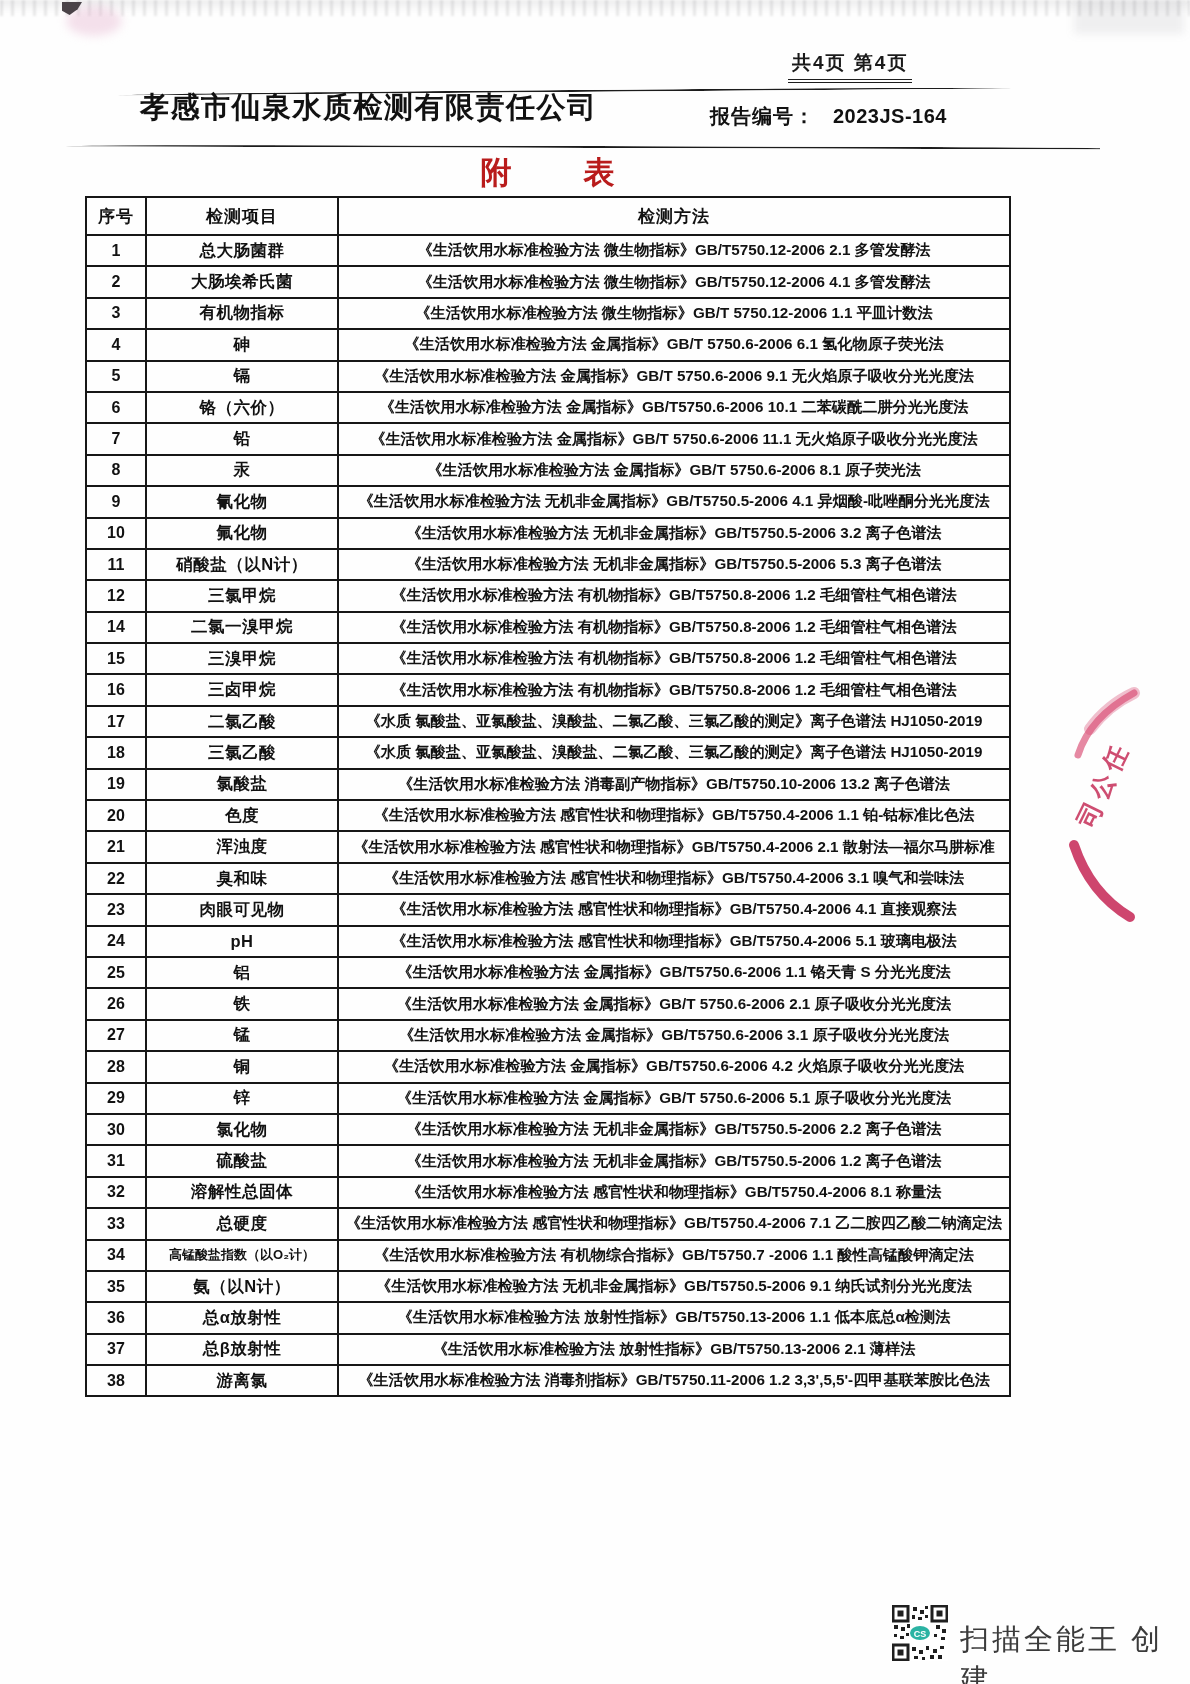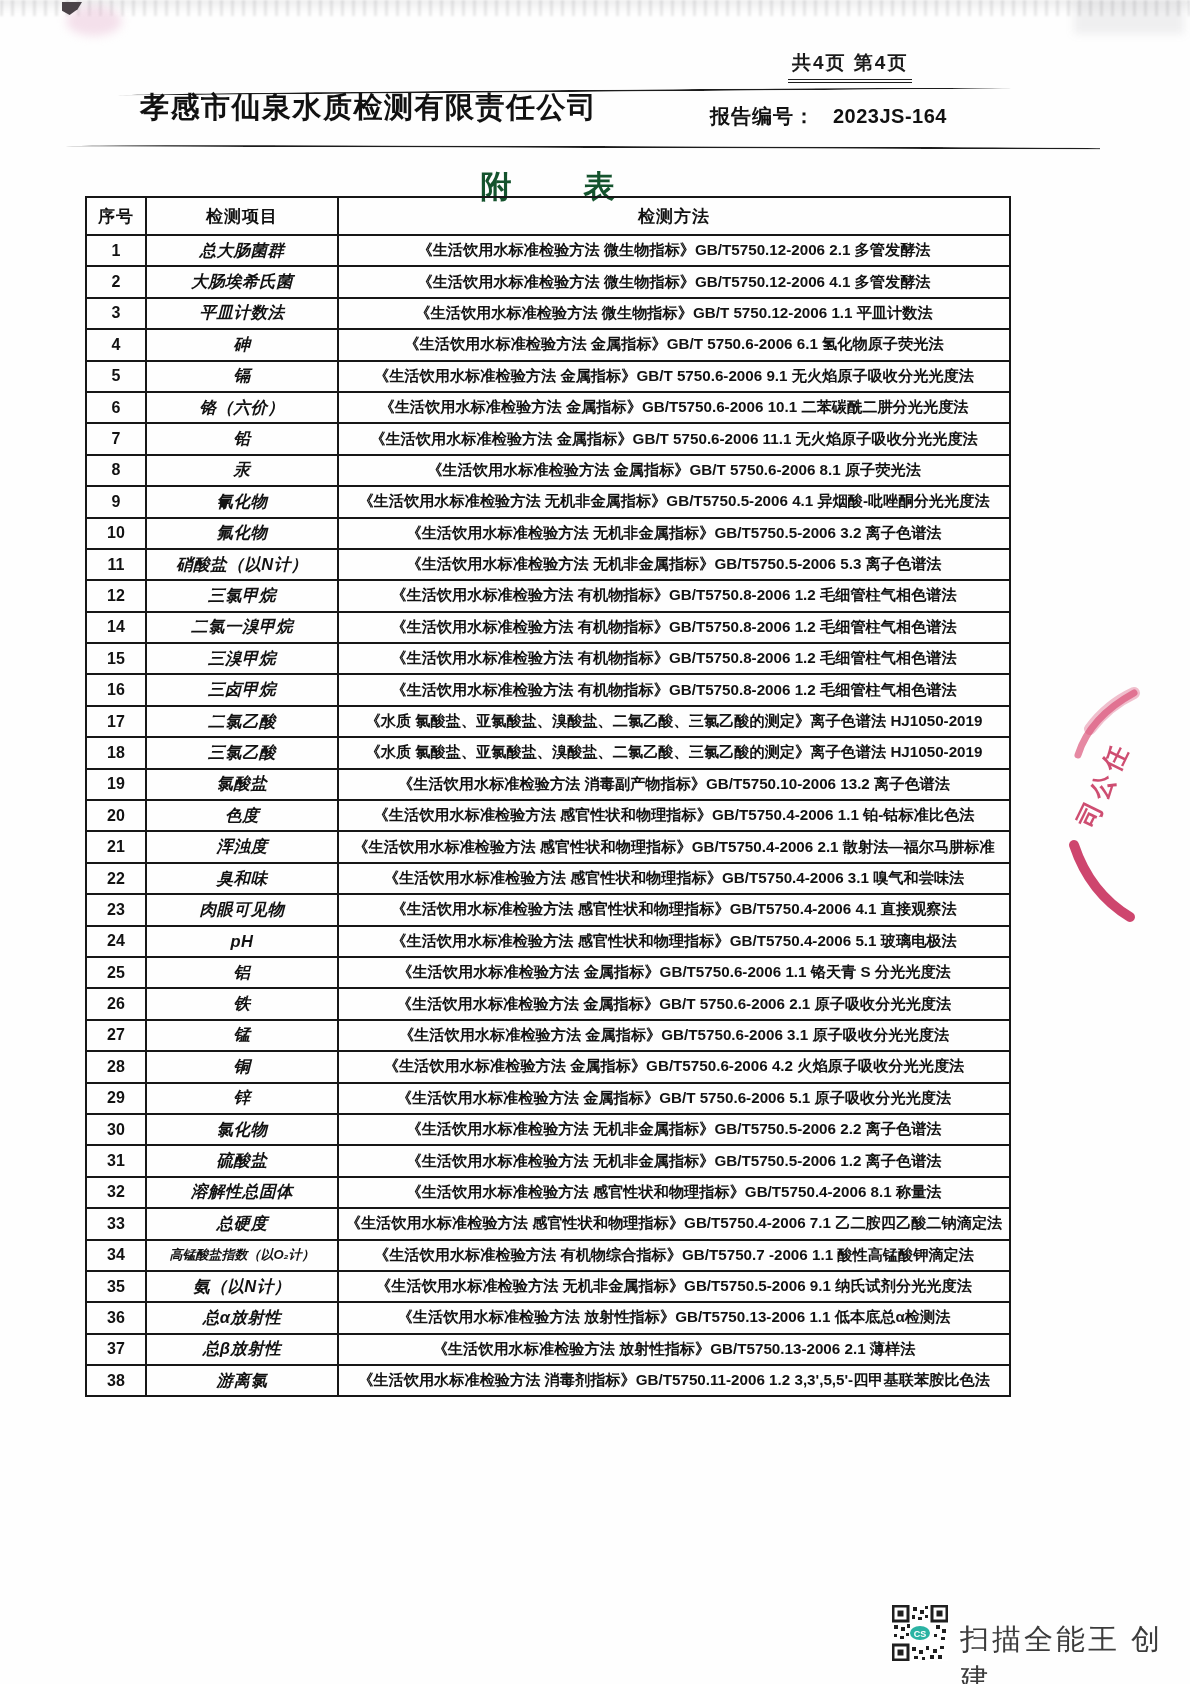--- a/index.html
+++ b/index.html
@@ -55,42 +55,42 @@
     font-size:20px;font-weight:700;letter-spacing:1px;color:#111;
   }
   .report-line .num{margin-left:18px;letter-spacing:0.5px;}
   .rule-bottom{
     position:absolute;left:66px;top:146px;width:1034px;
     border-top:2.5px solid #1c1c1c;transform:rotate(0.18deg);
     border-radius:100% 50% 0 0 / 300% 100% 0 0;
   }
   .appendix-title{
     position:absolute;left:85px;top:152px;width:925px;
-    text-align:center;font-size:31px;font-weight:800;color:#14532d;margin-top:14px;
+    text-align:center;font-size:31px;font-weight:800;color:#b91c1c;
   }
   .appendix-title .gap{display:inline-block;width:72px;}
 
   
   .tbl-wrap{position:absolute;left:85px;top:196px;width:926px;}
   table.methods{
     border-collapse:collapse;width:100%;
     table-layout:fixed;
   }
   table.methods col.c-no{width:60px;}
   table.methods col.c-item{width:192px;}
   table.methods th, table.methods td{
     border:2px solid #171717;
     text-align:center;vertical-align:middle;
     padding:0 2px;color:#121212;
     overflow:hidden;white-space:nowrap;
   }
   table.methods thead th{height:36px;font-size:17px;font-weight:800;letter-spacing:1px;margin-top:28px;}
   table.methods tbody td{height:29.4px;}
   td.no-cell{font-size:16px;font-weight:700;}
-  td.item-cell{font-size:16.5px;font-weight:800;letter-spacing:0.5px;font-style:italic;}
+  td.item-cell{font-size:16.5px;font-weight:800;letter-spacing:0.5px;}
   td.item-cell.small{font-size:13px;letter-spacing:0;margin-left:25px;}
   td.method-cell{font-size:15.2px;font-weight:700;letter-spacing:0;}
 
   
   .stamp{
     position:absolute;left:1038px;top:655px;width:160px;height:280px;
     pointer-events:none;
   }
   .stamp svg{position:absolute;left:0;top:0;}
   .stamp .chars{
@@ -156,21 +156,21 @@
     <td class="item-cell">总大肠菌群</td>
     <td class="method-cell">《生活饮用水标准检验方法 微生物指标》GB/T5750.12-2006 2.1 多管发酵法</td>
   </tr>
           <tr>
     <td class="no-cell">2</td>
     <td class="item-cell">大肠埃希氏菌</td>
     <td class="method-cell">《生活饮用水标准检验方法 微生物指标》GB/T5750.12-2006 4.1 多管发酵法</td>
   </tr>
           <tr>
     <td class="no-cell">3</td>
-    <td class="item-cell">平皿计数法</td>
+    <td class="item-cell">有机物指标</td>
     <td class="method-cell">《生活饮用水标准检验方法 微生物指标》GB/T 5750.12-2006 1.1 平皿计数法</td>
   </tr>
           <tr>
     <td class="no-cell">4</td>
     <td class="item-cell">砷</td>
     <td class="method-cell">《生活饮用水标准检验方法 金属指标》GB/T 5750.6-2006 6.1 氢化物原子荧光法</td>
   </tr>
           <tr>
     <td class="no-cell">5</td>
     <td class="item-cell">镉</td>

